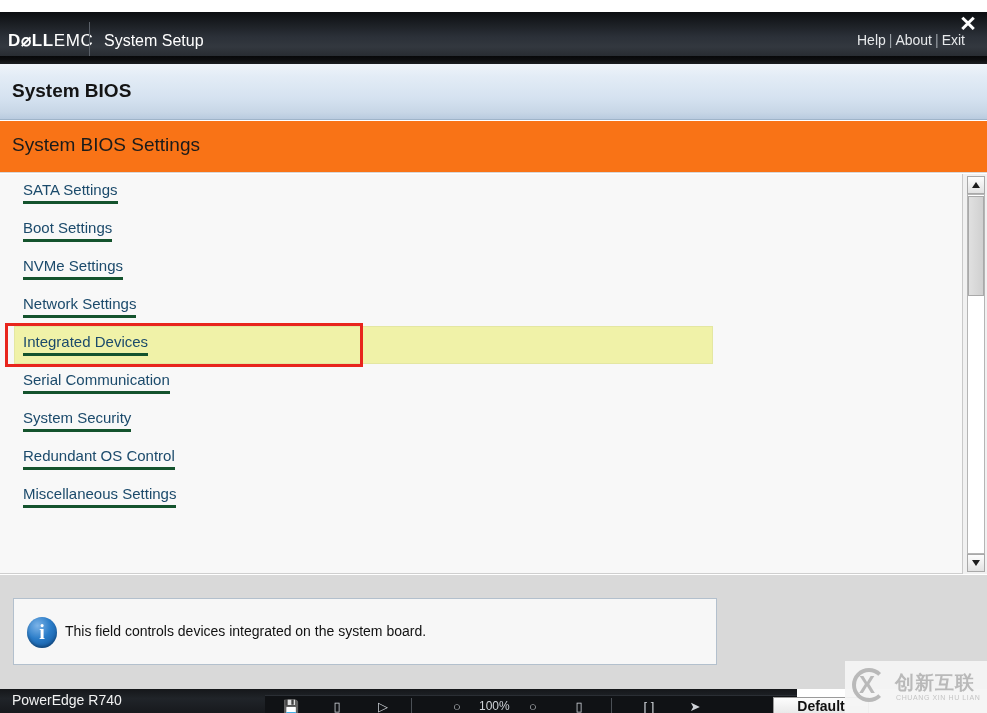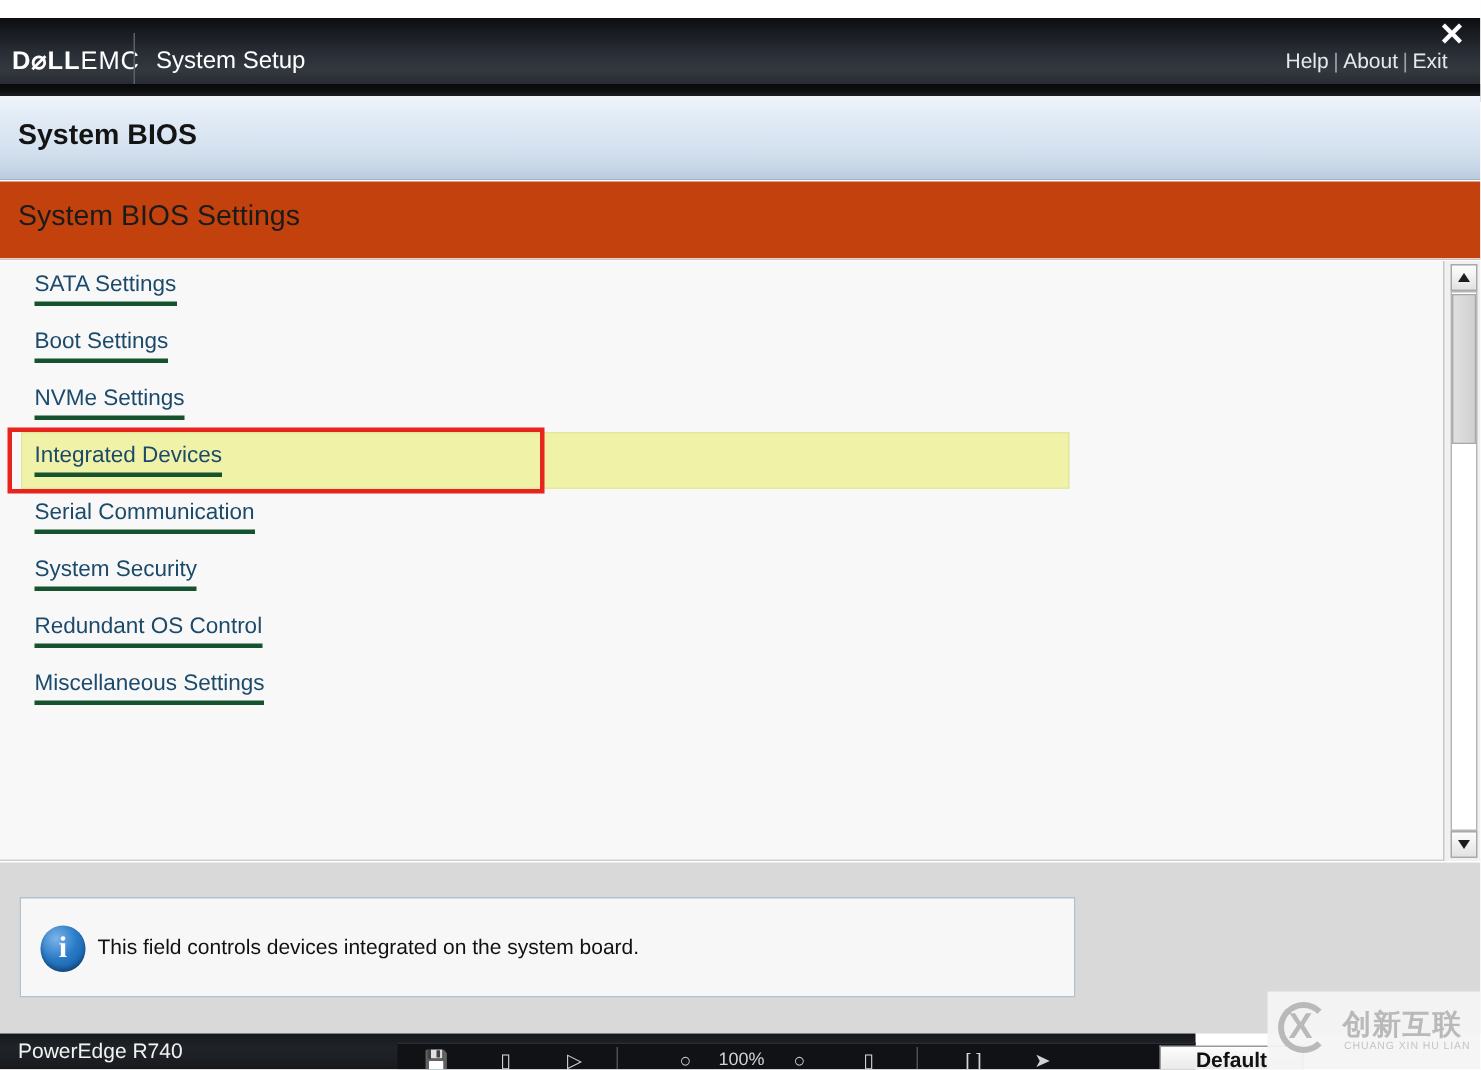--- a/index.html
+++ b/index.html
@@ -99,21 +99,21 @@
     font-size: 19px;
     font-weight: bold;
     color: #141414;
   }
 
   
   .subtitle-band {
     position: absolute;
     left: 0; top: 121px;
     width: 987px; height: 52px;
-    background: #c2410c;
+    background: #f97316;
     border-bottom: 1px solid #d8d8d8;
   }
   .subtitle {
     position: absolute;
     left: 12px; top: 13px;
     font-size: 19px;
     color: #1b1b1b;
   }
 
   
@@ -392,20 +392,23 @@
   <div class="content">
     <div class="list-pane" id="menu-list">
         <div class="menu-row">
           <span class="menu-link">SATA Settings</span>
         </div>
         <div class="menu-row">
           <span class="menu-link">Boot Settings</span>
         </div>
         <div class="menu-row">
           <span class="menu-link">NVMe Settings</span>
+        </div>
+        <div class="menu-row">
+          <span class="menu-link">Network Settings</span>
         </div>
         <div class="menu-row selected">
           <div class="row-highlight"></div>
           <span class="menu-link">Integrated Devices</span>
           <div class="focus-box"></div>
         </div>
         <div class="menu-row">
           <span class="menu-link">Serial Communication</span>
         </div>
         <div class="menu-row">

